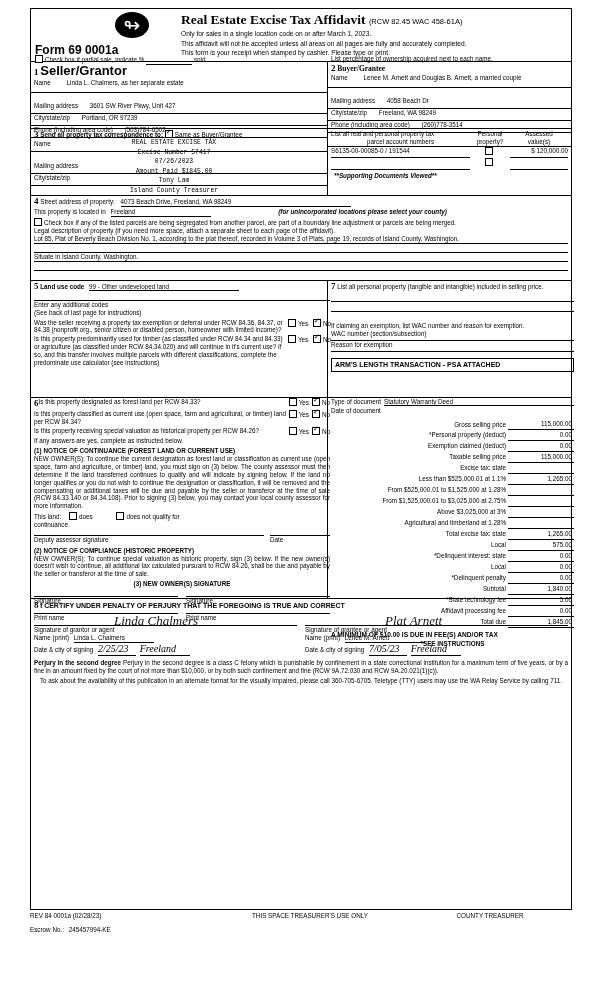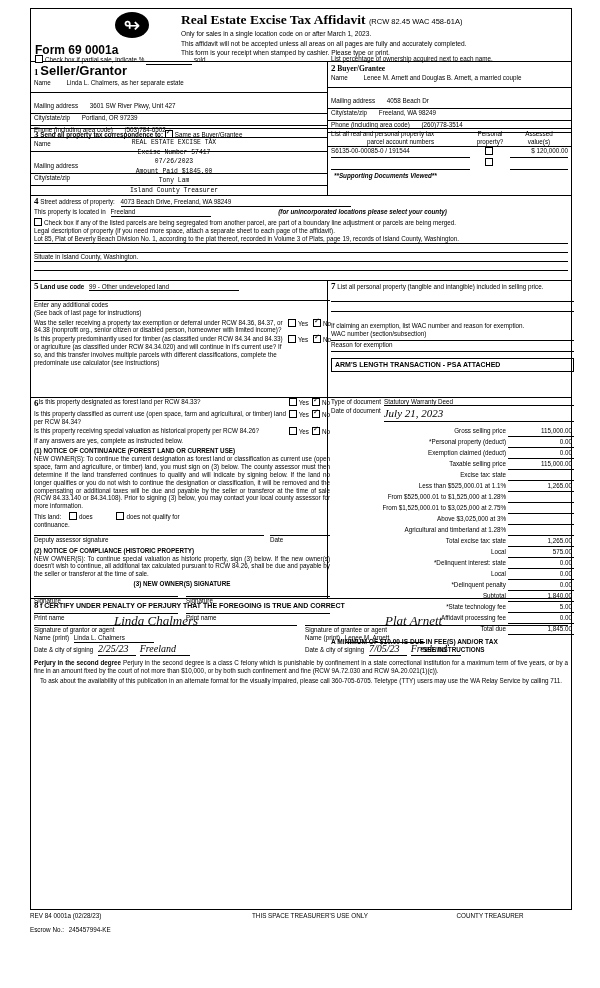--- a/index.html
+++ b/index.html
@@ -242,21 +242,20 @@
           <span style="flex:1;border-top:1px solid #000;margin-left:8px;">Print name</span>
         </div>
       </div>
       <div class="colR" style="height:200px;padding:0 3px;">
         <div style="display:flex;">
           <span>Type of document</span>
           <span class="ul" style="flex:1;margin-left:3px;">Statutory Warranty Deed</span>
         </div>
         <div style="display:flex;margin-top:1px;">
           <span>Date of document</span>
-          <span class="ul hand" style="flex:1;margin-left:3px;font-size:11px;">July 21, 2023</span>
         </div>
         <table class="fee" style="margin-top:4px;">
           <tbody>
               <tr>
                 <td class="right">Gross selling price</td>
                 <td class="right feeline" style="width:62px;">115,000.00</td>
               </tr>
           <tr>
                 <td class="right">*<span>Personal property (deduct)</span></td>
                 <td class="right feeline">0.00</td>

